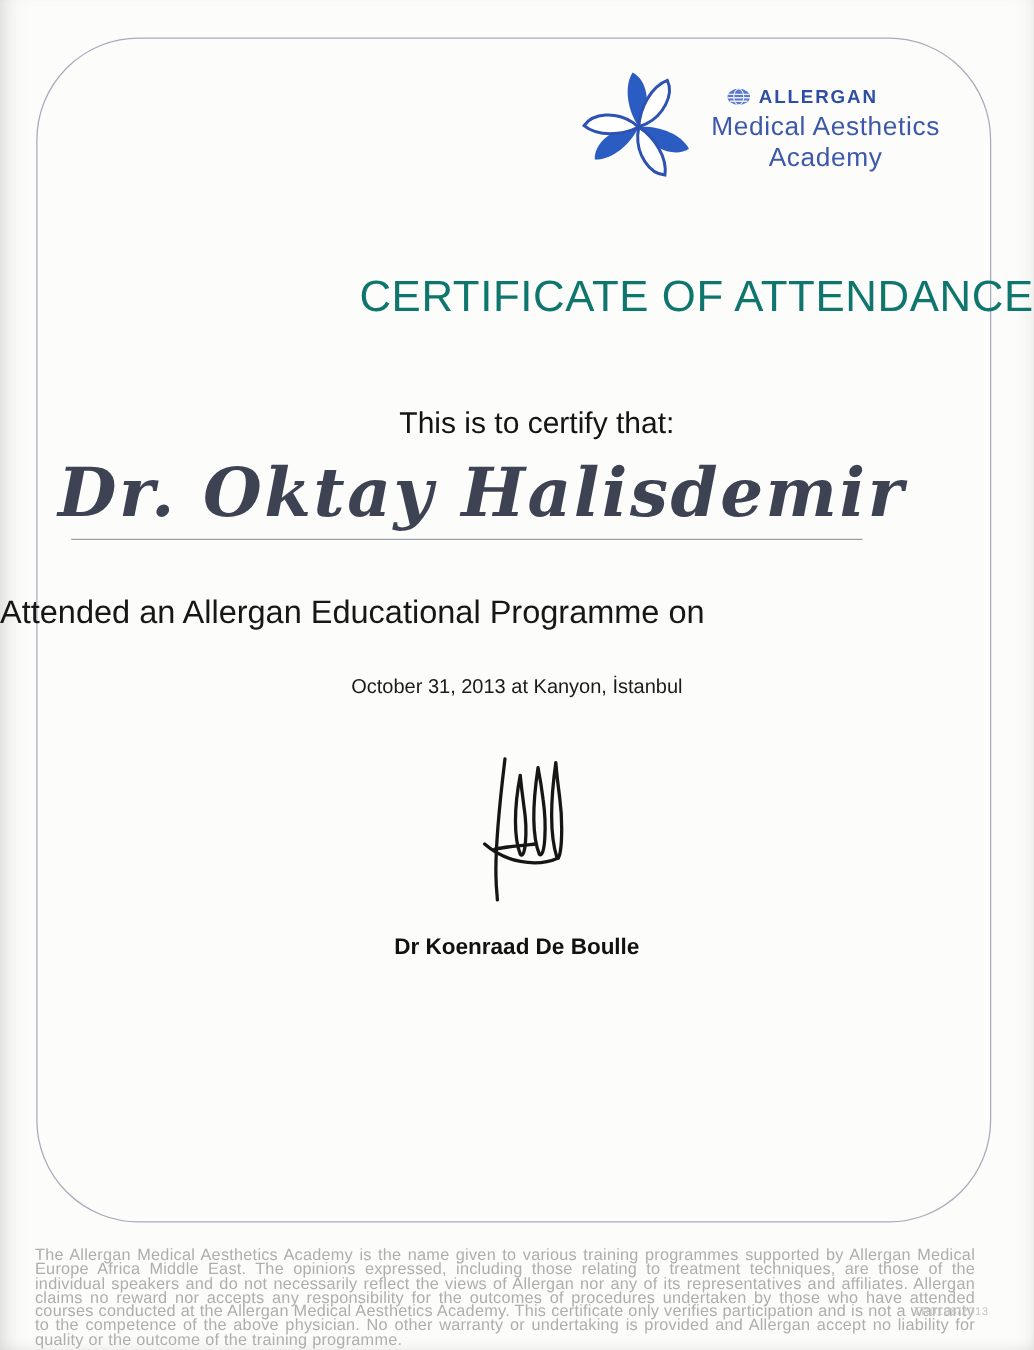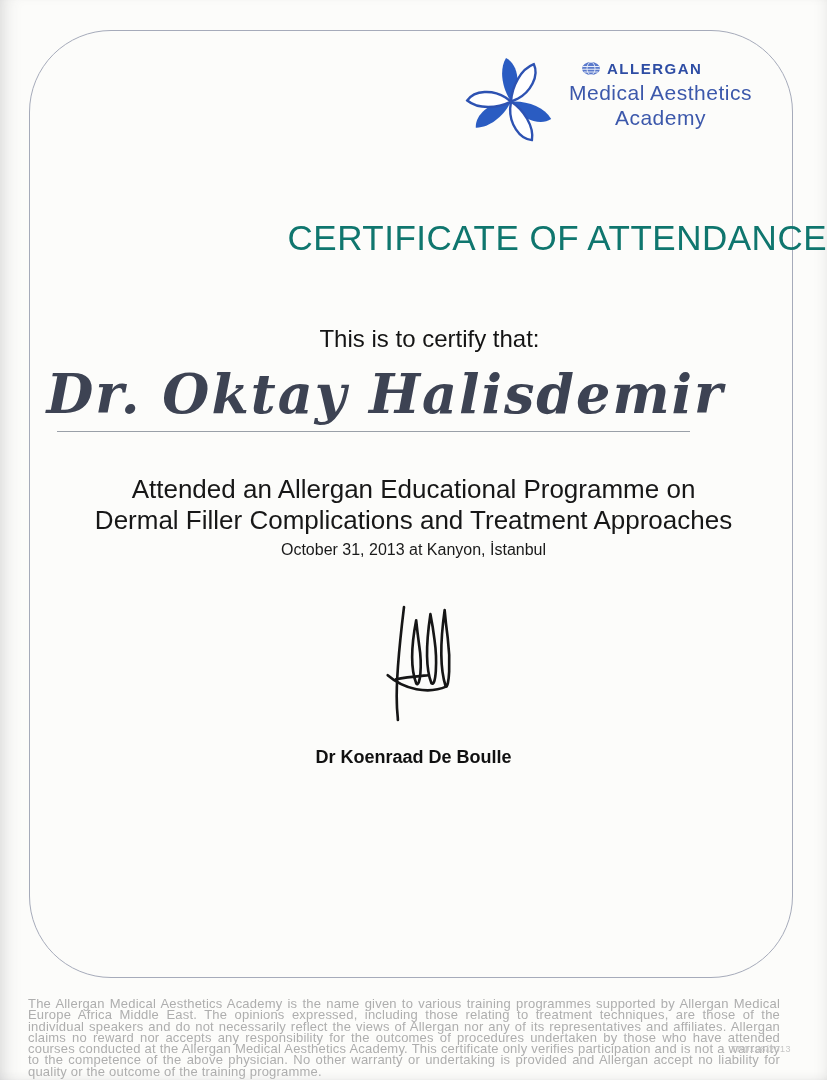--- a/index.html
+++ b/index.html
@@ -25,21 +25,21 @@
     border: 1.5px solid #a6abba;
     border-radius: 82px;
     background: transparent;
   }
 
   
   .logo {
     position: absolute;
     left: 455px; top: 52px;
     display: flex;
-    align-items: flex-start;
+    align-items: center;
   }
   .logo-flower { width: 112px; height: 96px; }
   .logo-text { margin-left: 2px; margin-top: 8px; text-align: center; }
   .brand-row {
     display: flex; align-items: center; justify-content: flex-start;
     gap: 6px; margin-left: 12px;
   }
   .brand-row .globe { width: 20px; height: 15px; }
   .brand-name {
     font-size: 15px; font-weight: bold; letter-spacing: 1.5px;
@@ -81,21 +81,21 @@
     transform: translateX(-28px);
     font-family: "DejaVu Serif", serif;
     font-style: italic; font-weight: bold;
     font-size: 54px; color: #3d4353;
     letter-spacing: 2px;
   }
 
   
   .body-line1 {
     position: absolute; left: 0; top: 474px; width: 100%;
-    text-align: center; font-size: 26px; color: #171717;
+    font-size: 26px; color: #171717;
   }
   .body-line2 {
     position: absolute; left: 0; top: 505px; width: 100%;
     text-align: center; font-size: 26px; color: #171717;
   }
   .date-location {
     position: absolute; left: 0; top: 541px; width: 100%;
     text-align: center; font-size: 16px; color: #1a1a1a;
   }
 
@@ -165,21 +165,20 @@
     </div>
   </div>
 
   <div class="title">CERTIFICATE OF ATTENDANCE</div>
   <div class="certify">This is to certify that:</div>
 
   <div class="recipient-line"></div>
   <div class="recipient">Dr. Oktay Halisdemir</div>
 
   <div class="body-line1">Attended an Allergan Educational Programme on</div>
-  <div class="body-line2">Dermal Filler Complications and Treatment Approaches</div>
   <div class="date-location">October 31, 2013 at Kanyon, İstanbul</div>
 
   <svg class="signature" viewBox="0 0 70 120" xmlns="http://www.w3.org/2000/svg">
     <g fill="none" stroke="#161616" stroke-width="2.6" stroke-linecap="round">
       <path d="M22 5 C18 38 14 78 15 100 C15 107 16 112 16 116"></path>
       <path d="M14 76 C24 74 36 73 46 72"></path>
       <path d="M34 18 C29 44 29 67 34 80 C38 85 40 62 37 43 C35.5 32 34.5 23 34 18"></path>
       <path d="M48 12 C43.5 42 43.5 66 49 80 C53.5 84 55 58 52 37 C50.8 27 49 17 48 12"></path>
       <path d="M62 8 C57.5 40 57.5 66 63 83 C66.5 85 68 58 65 35 C63.8 26 62.5 14 62 8"></path>
       <path d="M6 72 C22 86 46 91 64 83"></path>

